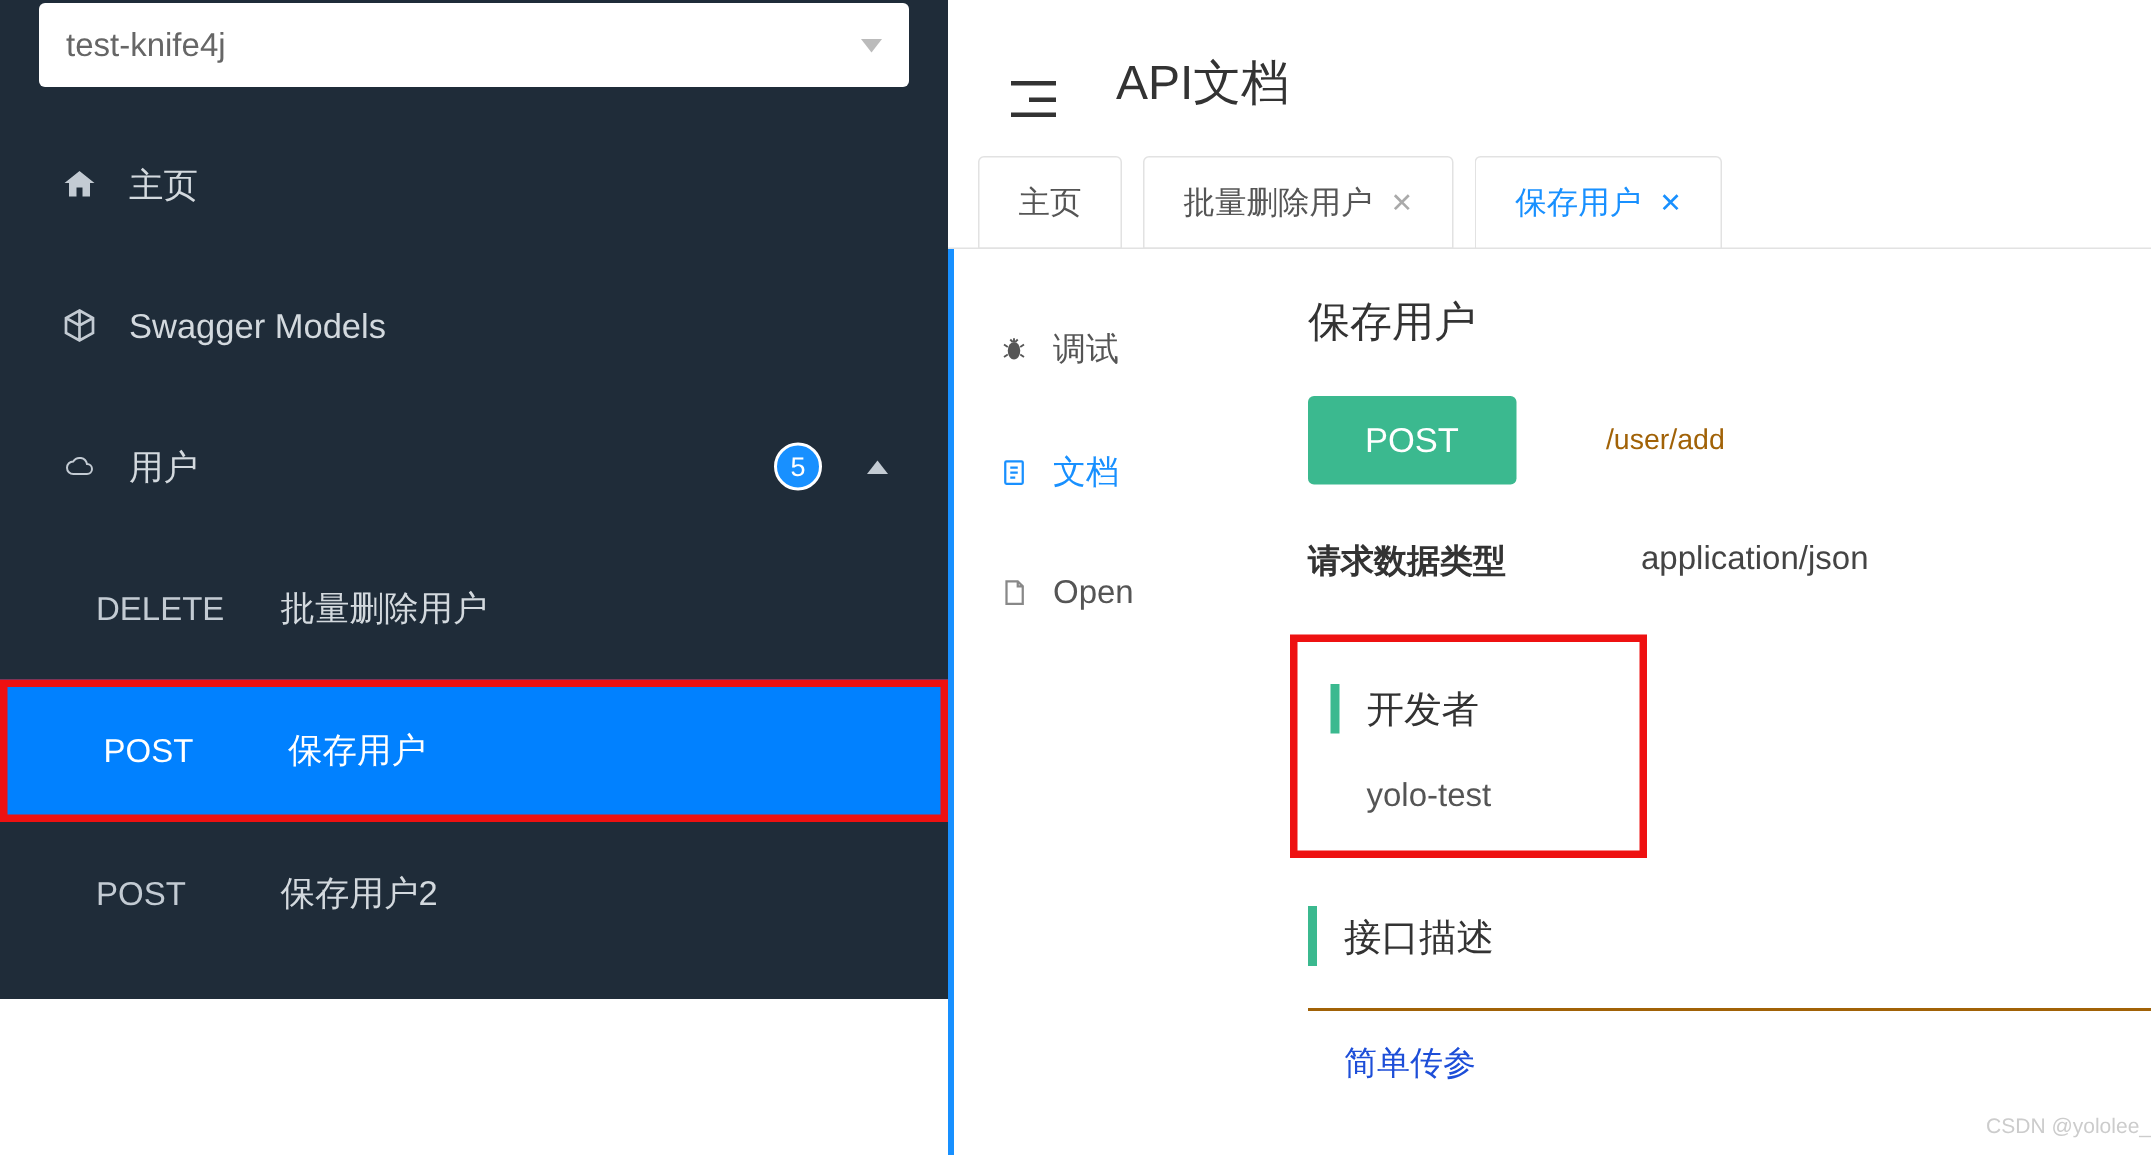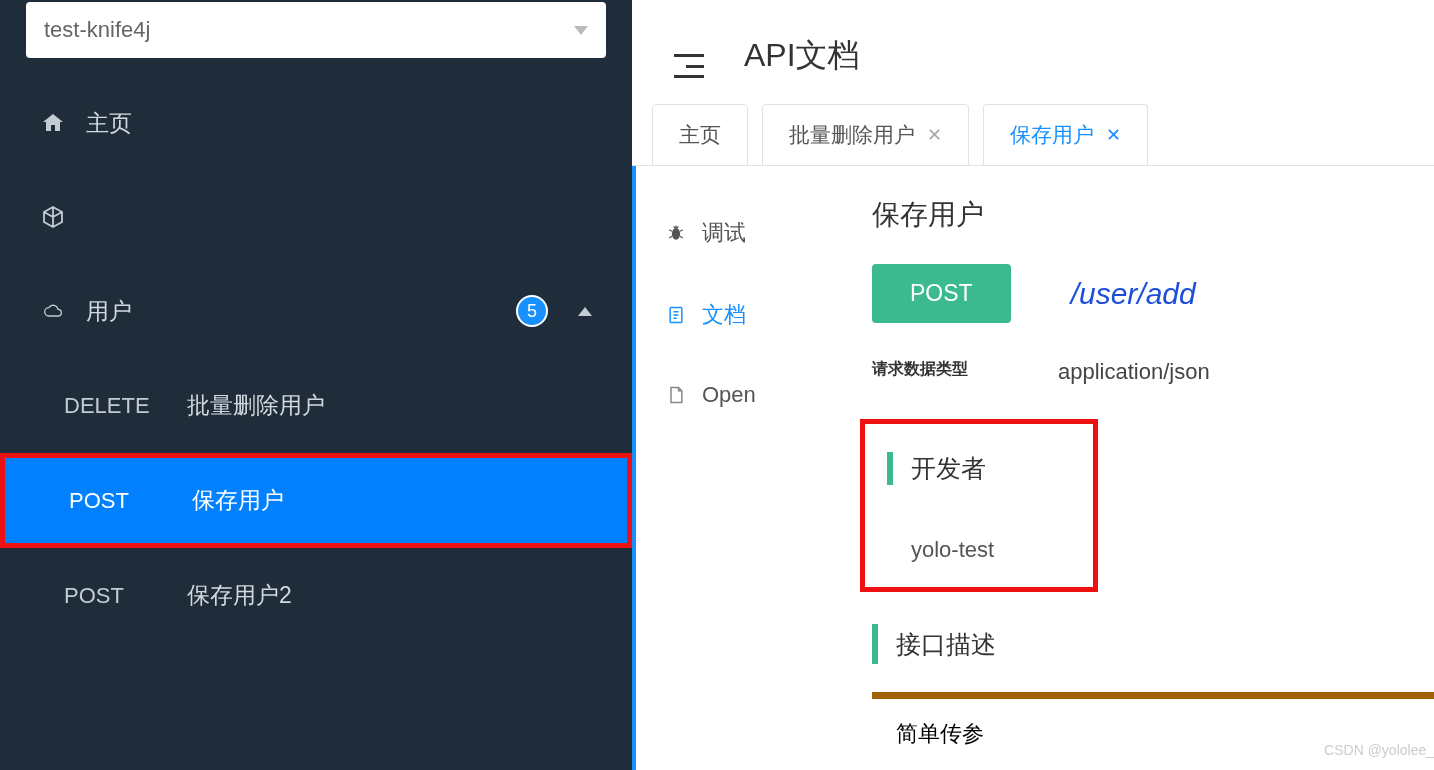--- a/index.html
+++ b/index.html
@@ -1,19 +1,19 @@
 <!DOCTYPE html>
 <html><head>
   <meta charset="utf-8">
   <style>
     * { box-sizing: border-box; margin: 0; padding: 0; }
     body { font-family: -apple-system, BlinkMacSystemFont, "Segoe UI", "PingFang SC", "Microsoft YaHei", sans-serif; width: 1434px; height: 770px; overflow: hidden; display: flex; }
     
     
-    .sidebar { width: 632px; height: 770px; background: #1f2c39; color: #c3cbd3; position: relative; }
+    .sidebar { width: 632px; height: 666px; background: #1f2c39; color: #c3cbd3; position: relative; }
     .sidebar-select { margin: 2px 26px 18px 26px; height: 56px; background: #fff; border-radius: 4px; display: flex; align-items: center; padding: 0 18px; justify-content: space-between; cursor: pointer; }
     .sidebar-select span { color: #666; font-size: 22px; }
     .chev { width: 0; height: 0; border-left: 7px solid transparent; border-right: 7px solid transparent; border-top: 9px solid #bbb; }
     .nav-item { display: flex; align-items: center; height: 94px; padding: 0 40px; cursor: pointer; gap: 20px; }
     .nav-item .icon { width: 26px; height: 26px; display: flex; align-items: center; justify-content: center; flex-shrink: 0; }
     .nav-item .label { font-size: 23px; color: #d3d9de; flex: 1; }
     .badge { background: #1890ff; color: #fff; width: 32px; height: 32px; border-radius: 16px; display: flex; align-items: center; justify-content: center; font-size: 18px; border: 2px solid #fff; margin-right: 10px; }
     .chev-up { width: 0; height: 0; border-left: 7px solid transparent; border-right: 7px solid transparent; border-bottom: 9px solid #c3cbd3; }
     .chev-right { width: 0; height: 0; border-top: 7px solid transparent; border-bottom: 7px solid transparent; border-left: 9px solid #c3cbd3; transform: rotate(90deg); }
     
@@ -42,31 +42,31 @@
     .content-row { display: flex; flex: 1; border-top: 1px solid #e2e2e2; margin-top: -1px; }
     .doc-tabs { width: 190px; border-left: 4px solid #1890ff; padding-top: 26px; }
     .doc-tab { display: flex; align-items: center; gap: 16px; padding: 26px 30px; font-size: 22px; color: #555; cursor: pointer; }
     .doc-tab.active { color: #1890ff; }
     .doc-tab .dicon { width: 20px; height: 22px; }
     
     .detail { flex: 1; padding: 30px 0 0 50px; }
     .api-name { font-size: 28px; color: #333; margin-bottom: 30px; }
     .method-row { display: flex; align-items: center; gap: 60px; margin-bottom: 36px; }
     .method-badge { background: #3bb98f; color: #fff; padding: 16px 38px; border-radius: 4px; font-size: 23px; font-weight: 500; }
-    .path-text { font-size: 30px; color: #1d4ed8; font-style: italic; }
+    .path-text { font-size: 19px; color: #a16207; }
     .meta-row { display: flex; gap: 90px; margin-bottom: 40px; }
-    .meta-label { font-size: 16px; font-weight: 600; color: #333; }
+    .meta-label { font-size: 22px; font-weight: 600; color: #333; }
     .meta-value { font-size: 22px; color: #444; }
     
     .section-head { border-left: 6px solid #3bb98f; padding-left: 18px; font-size: 25px; color: #333; font-weight: 500; margin-bottom: 4px; height: 40px; display: flex; align-items: center; }
     .dev-box { border: 5px solid #e11; padding: 28px 22px 24px 22px; margin-top: -6px; margin-left: -12px; width: 238px; }
-    .dev-box .dev-head { border-left: 6px solid #3bb98f; padding-left: 18px; font-size: 25px; color: #333; font-weight: 500; margin-bottom: 52px; }
+    .dev-box .dev-head { border-left: 6px solid #3bb98f; padding-left: 18px; font-size: 25px; color: #333; font-weight: 500; margin-bottom: 28px; }
     .dev-val { font-size: 22px; color: #555; padding-left: 24px; }
     .sect2 { margin-top: 32px; }
-    .desc-val { font-size: 22px; color: #000000; padding-left: 24px; margin-top: 28px; border-top: 7px solid #a16207; padding-top: 20px; }
+    .desc-val { font-size: 22px; color: #1d4ed8; padding-left: 24px; margin-top: 28px; border-top: 2px solid #a16207; padding-top: 20px; }
     
     .watermark { position: absolute; right: 0; bottom: 12px; font-size: 14px; color: #ccc; }
   </style>
 </head>
 <body>
 
 <div class="sidebar">
   <div class="sidebar-select">
     <span>test-knife4j</span>
     <div class="chev"></div>
@@ -80,20 +80,21 @@
     </span>
     <span class="label">主页</span>
   </div>
 
   <div class="nav-item">
     <span class="icon">
       <svg viewBox="0 0 24 24" width="24" height="24" fill="none" stroke="#c3cbd3" stroke-width="1.8">
           <path d="M12 2l9 5v10l-9 5-9-5V7z M12 2v20 M3 7l9 5 9-5"></path>
         </svg>
     </span>
+    <span class="label">Swagger Models</span>
   </div>
 
 
   <div class="nav-item">
     <span class="icon">
       <svg viewBox="0 0 24 24" width="26" height="20" fill="none" stroke="#c3cbd3" stroke-width="1.6">
           <path d="M7 18a5 5 0 010-10 6 6 0 0111 2 4 4 0 010 8H7z"></path>
         </svg>
     </span>
     <span class="label">用户</span>

